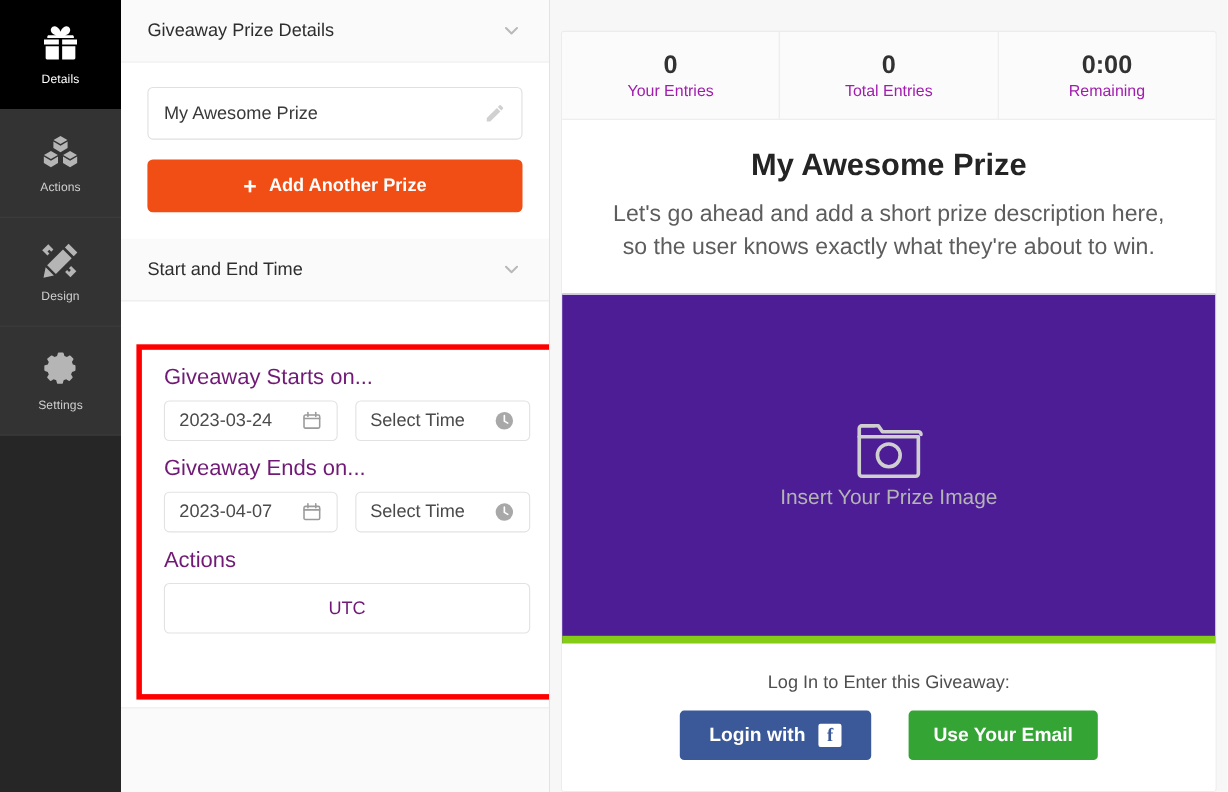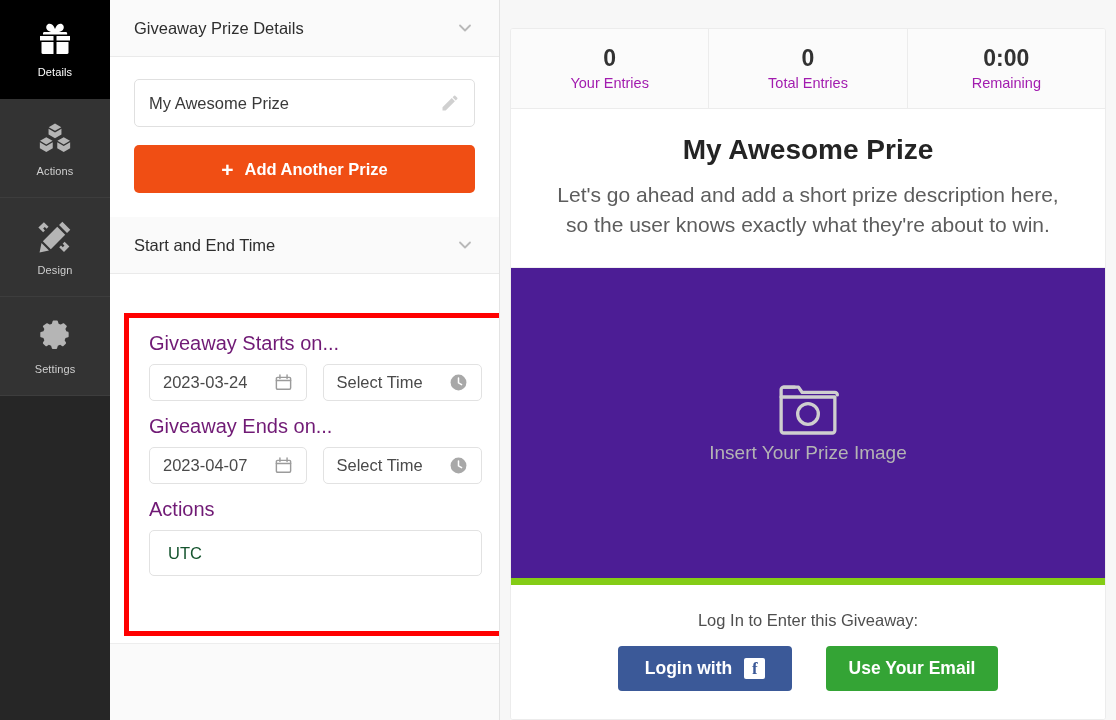--- a/index.html
+++ b/index.html
@@ -143,21 +143,21 @@
   .cal-icon { width: 19px; height: 19px; color: #9b9b9b; flex:0 0 19px; }
   .cal-icon svg { display:block; }
   .clock-icon { width: 19px; height: 19px; flex: 0 0 19px; }
   .clock-icon svg { display:block; }
   .input-box.tz {
     width: 100%;
     height: 46px;
     padding: 0 18px;
     margin-top: 2px;
   }
-  .input-box.tz .txt { color: #14532d; }
+  .input-box.tz .txt { color: #701a75; text-align: center; }
 
   .editor-footer {
     position: absolute;
     left: 0; right: 0;
     top: 643px;
     bottom: 0;
     background: #fafafa;
     border-top: 1px solid #ededed;
   }
 

